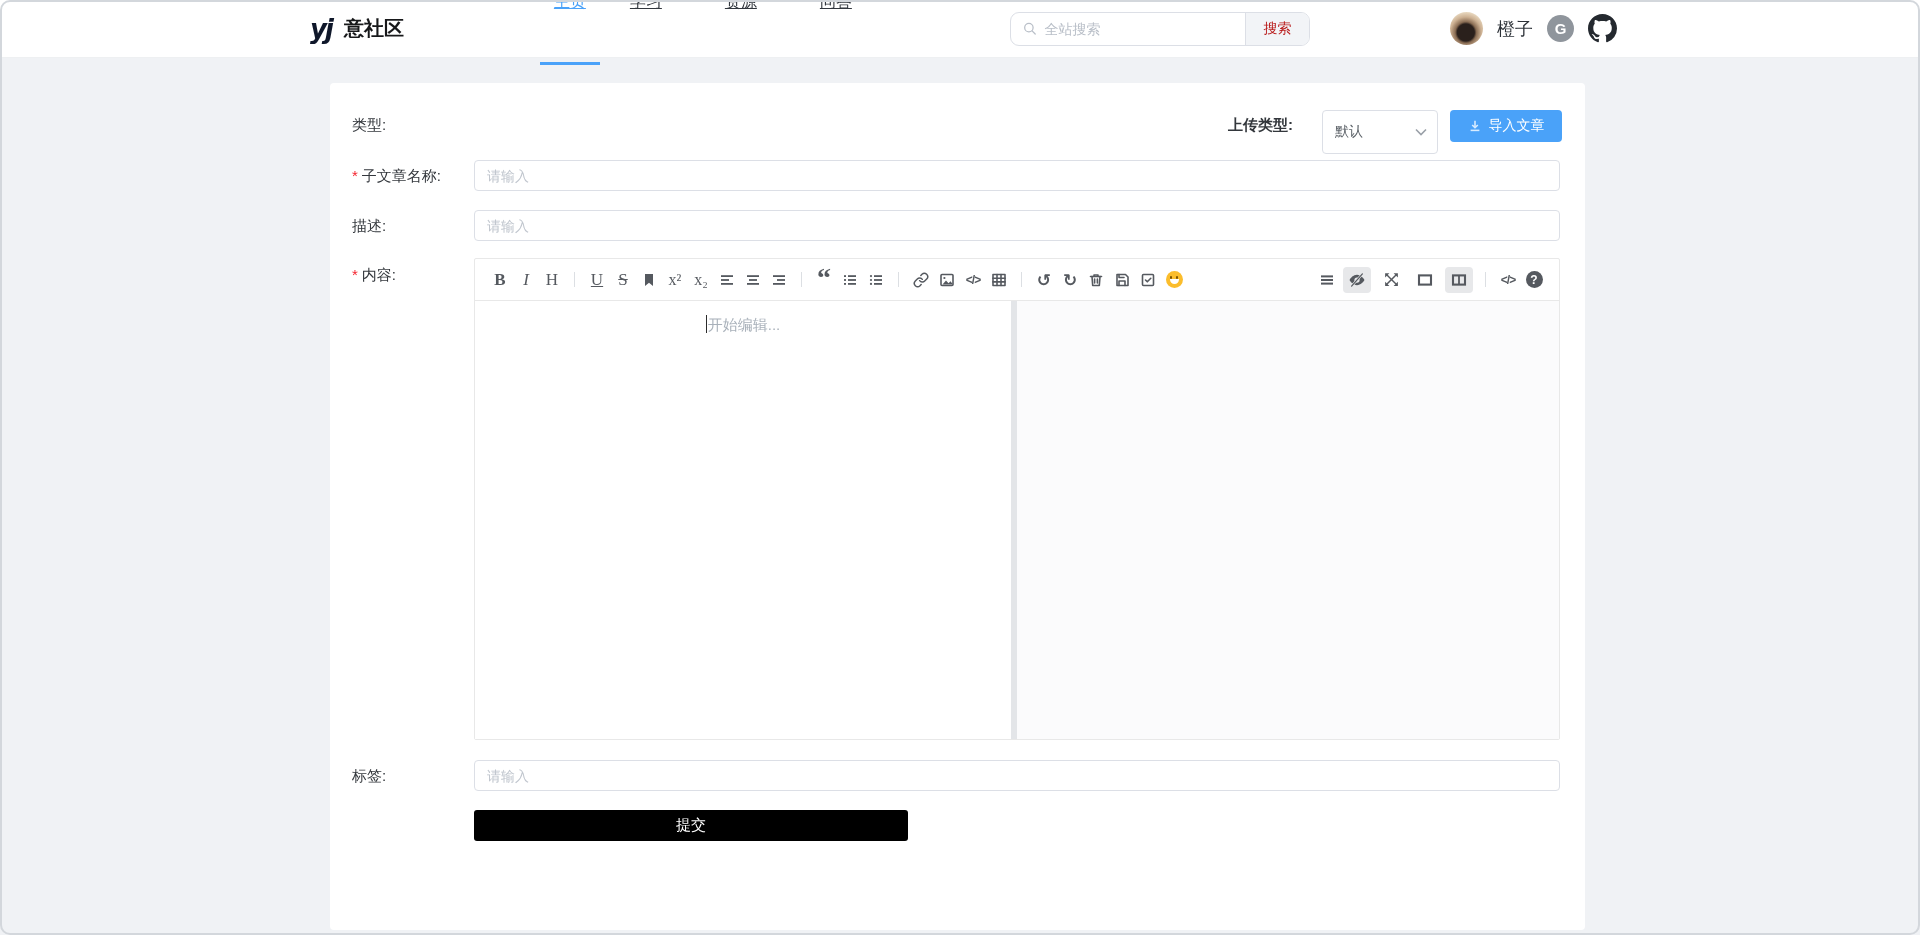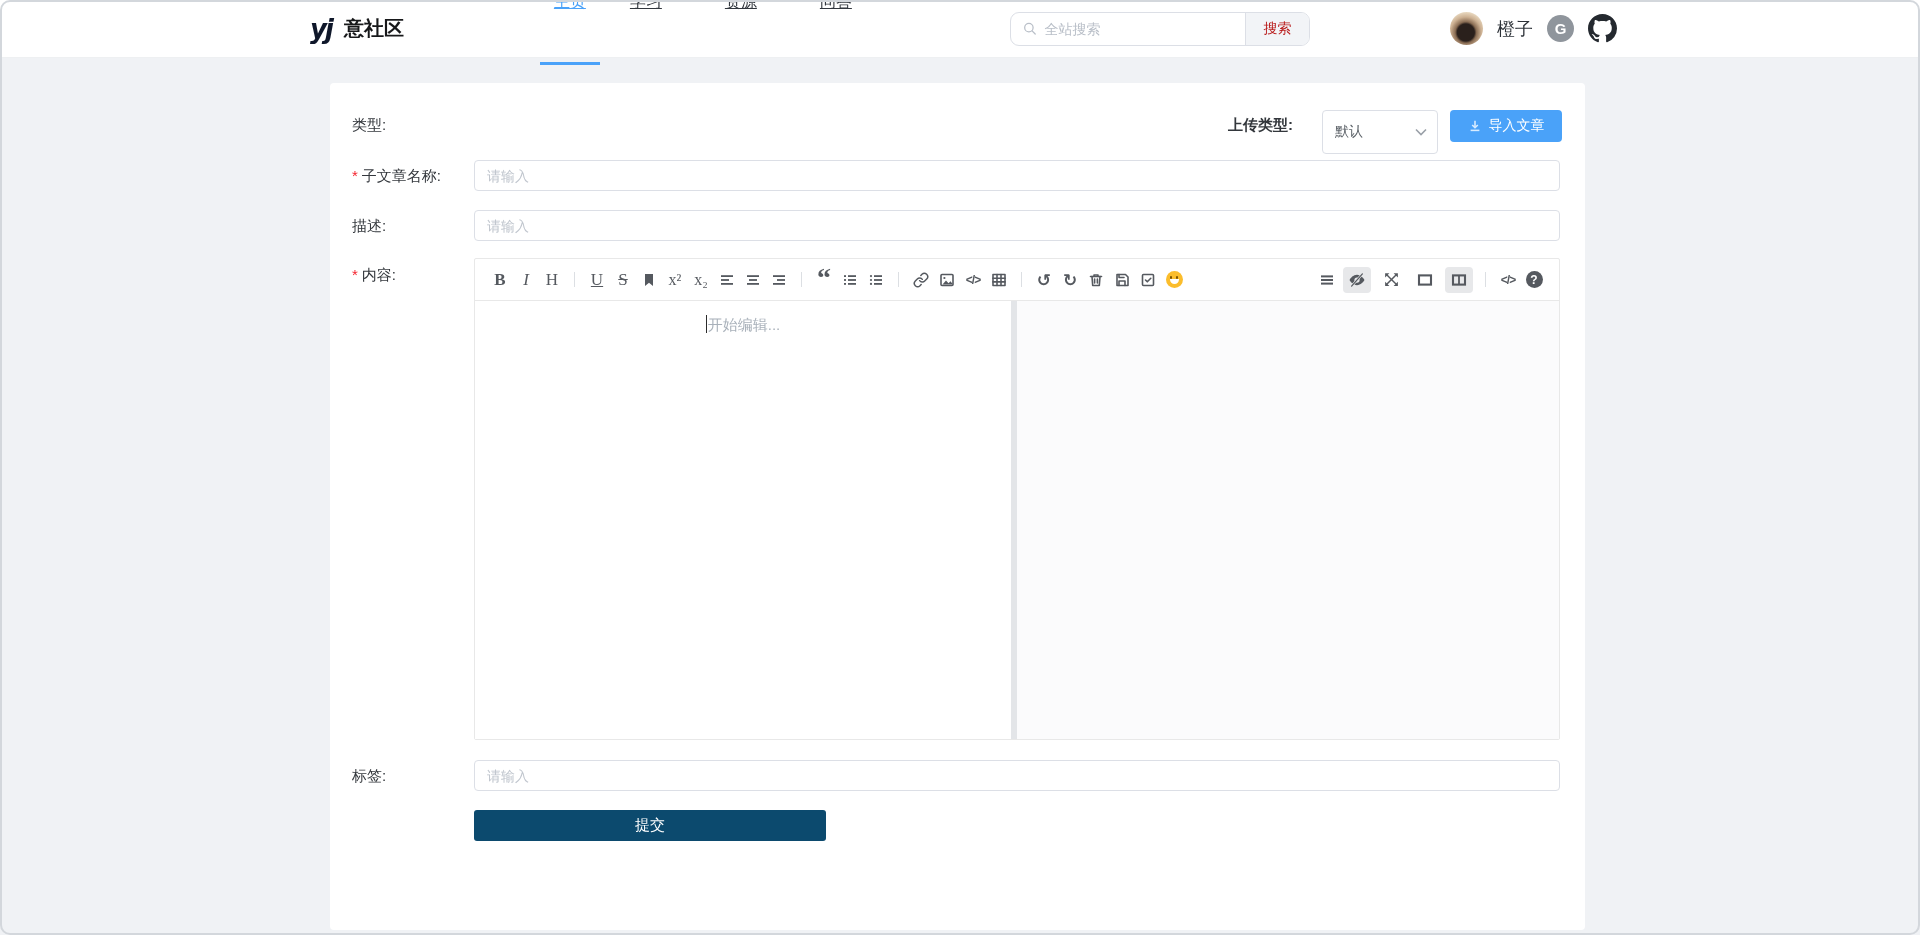--- a/index.html
+++ b/index.html
@@ -100,21 +100,21 @@
   .emoji-face::after { content:""; position:absolute; left:4px; top:8px; width:9px; height:5px; border-radius:0 0 9px 9px;
                        background:#fff; }
 
   .ed-body { flex:1; display:flex; min-height:0; }
   .ed-write { width:536px; background:#fff; padding:14px 16px; position:relative; cursor:text;text-align:center; }
   .ed-caret { display:inline-block; width:1px; height:18px; background:#2c2c2c; vertical-align:-3px; }
   .ed-placeholder { color:#a9b1ba; font-size:15px; margin-left:1px; }
   .ed-preview { flex:1; background:#fbfbfc; border-left:6px solid #e3e5e8; }
 
   
-  .submit-btn { position:absolute; left:144px; top:727px; width:352px; height:31px; background:#0c4a6e;
+  .submit-btn { position:absolute; left:144px; top:727px; width:434px; height:31px; background:#000000;
                 color:#fff; border:none; border-radius:3px; font-size:15px; cursor:pointer;
                 font-family:"Liberation Sans",sans-serif; }
 </style>
 </head>
 <body>
 
 <div class="frame"></div>
 
 <header class="navbar">
   <div class="brand">

